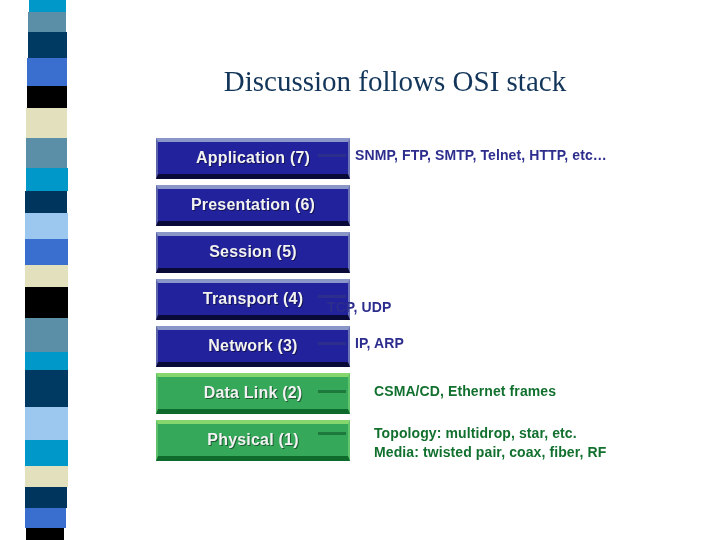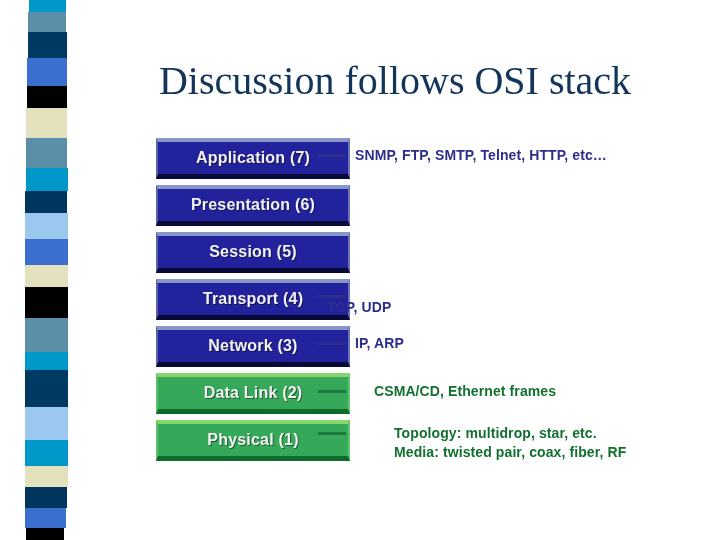--- a/index.html
+++ b/index.html
@@ -29,21 +29,21 @@
   }
 
   
   #page-title {
     position: absolute;
     left: 95px;
     top: 58px;
     width: 600px;
     text-align: center;
     font-family: "Liberation Serif", serif;
-    font-size: 40px;
+    font-size: 29px;
     line-height: 46px;
     color: #123559;
     white-space: nowrap;
   }
 
   
   #osi-stack {
     position: absolute;
     left: 124px;
     top: 138px;
@@ -178,18 +178,18 @@
       <div class="annotation-text blue">TCP, UDP</div>
     </div>
     <div class="annotation" style="left: 318px; top: 334px;">
       <div class="connector blue"></div>
       <div class="annotation-text blue">IP, ARP</div>
     </div>
     <div class="annotation" style="left: 318px; top: 382px;">
       <div class="connector green"></div>
       <div class="annotation-text green">CSMA/CD, Ethernet frames</div>
     </div>
-    <div class="annotation" style="left: 318px; top: 424px; gap: 20px;">
+    <div class="annotation" style="left: 318px; top: 424px;">
       <div class="connector green"></div>
       <div class="annotation-text green">Topology: multidrop, star, etc.
 Media: twisted pair, coax, fiber, RF</div>
     </div>
   </div>
 
 </body></html>

